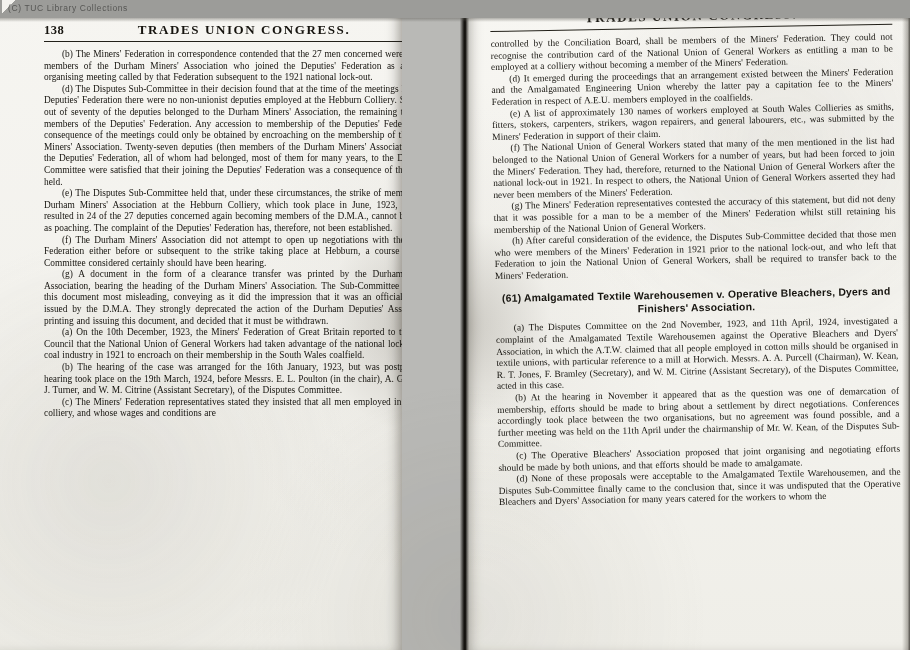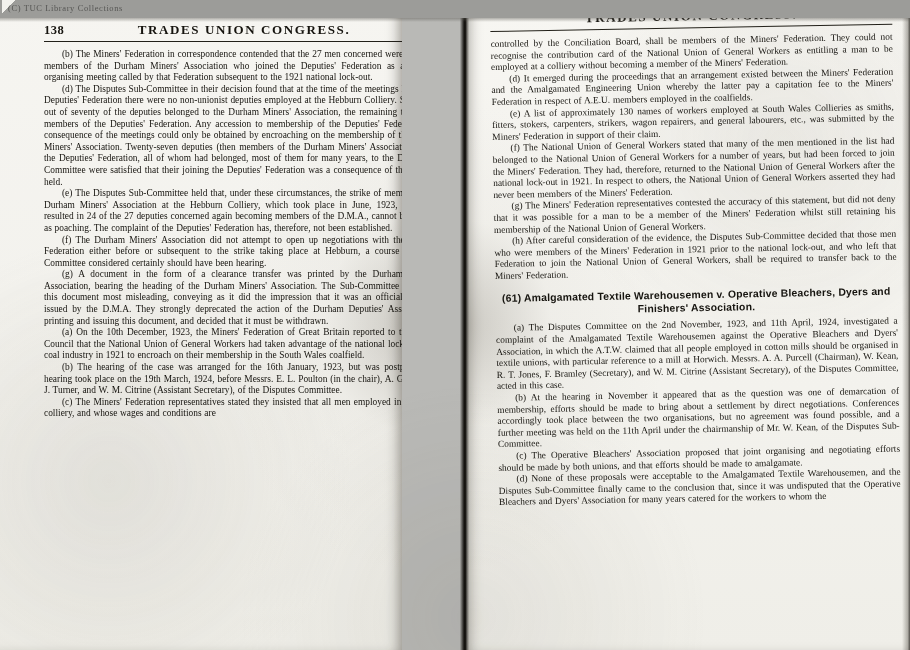--- a/index.html
+++ b/index.html
@@ -20,21 +20,21 @@
     height: 650px;
     background: #b9b9b6;
     overflow: hidden;
   }
 
   
   .watermark {
     position: absolute;
     top: 3px;
     left: 8px;
-    font-family: Liberation Serif, serif;
+    font-family: Liberation Sans, sans-serif;
     font-size: 8.5px;
     letter-spacing: 0.6px;
     color: #4a4a48;
     opacity: 0.85;
     white-space: nowrap;
     z-index: 40;
   }
   .corner-fold {
     position: absolute;
     top: 0; left: 2px;

